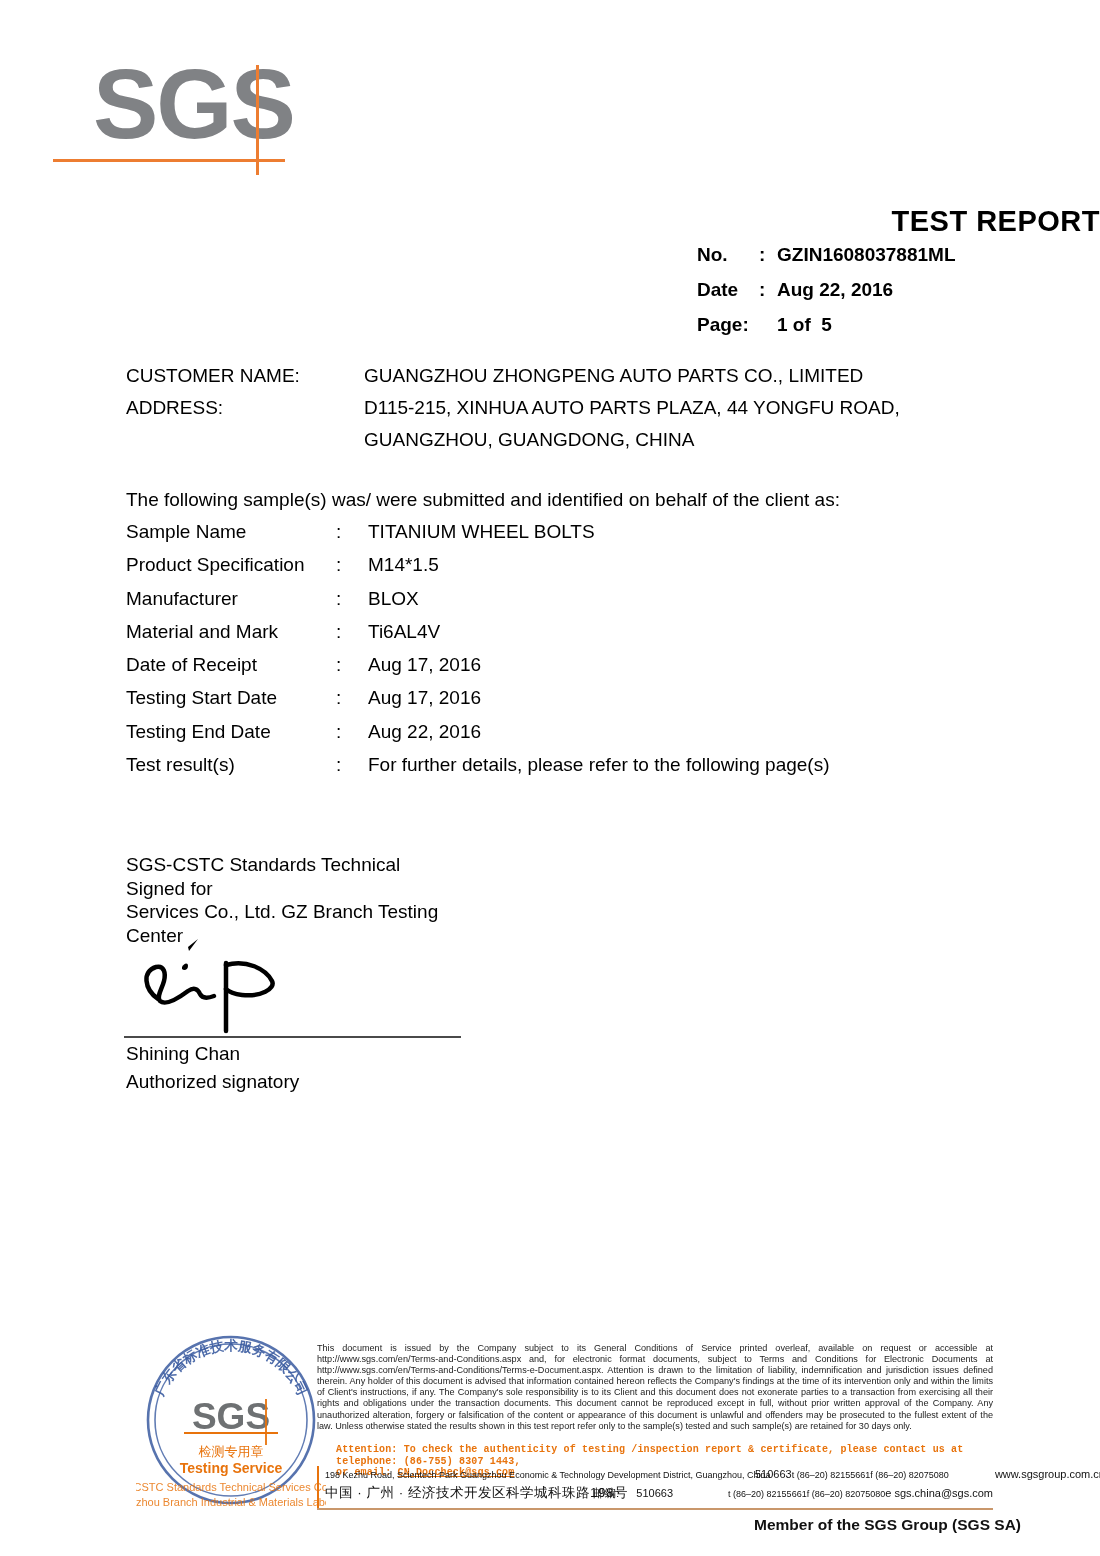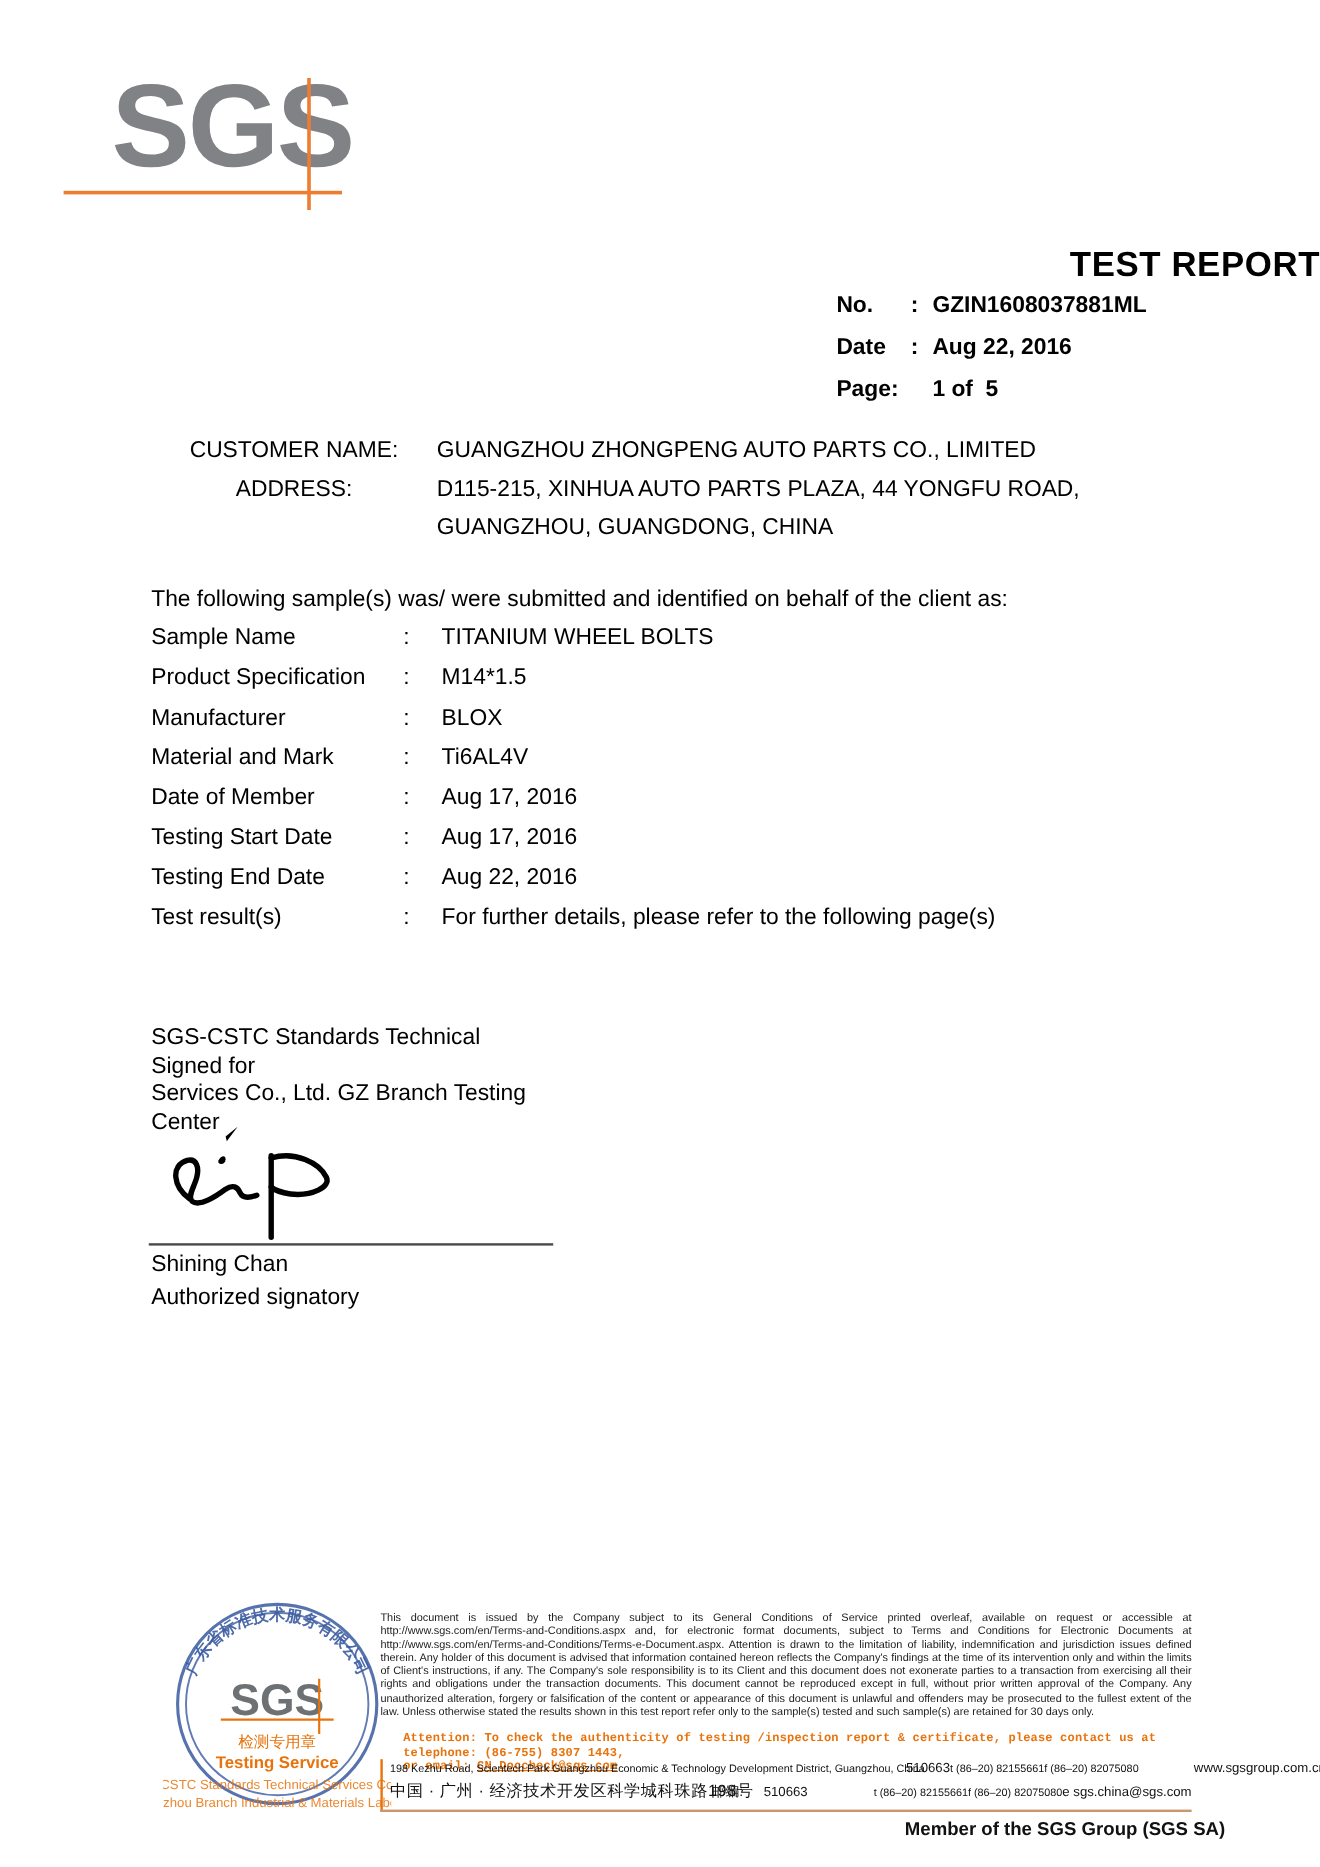--- a/index.html
+++ b/index.html
@@ -86,21 +86,21 @@
 
   
   .customer {
     position: absolute;
     left: 126px;
     top: 360px;
     font-size: 19px;
     line-height: 32px;
   }
   .cust-row { display: flex; }
-  .cust-label { width: 238px; flex: none; text-align: center; }
+  .cust-label { width: 238px; flex: none; }
   .cust-value { }
   .cust-value-cont { margin-left: 238px; }
 
   
   .intro {
     position: absolute;
     left: 126px;
     top: 489px;
     font-size: 19px;
   }
@@ -307,21 +307,21 @@
       <span class="spec-label">Manufacturer</span>
       <span class="spec-colon">:</span>
       <span class="spec-value">BLOX</span>
     </div>
     <div class="spec-row">
       <span class="spec-label">Material and Mark</span>
       <span class="spec-colon">:</span>
       <span class="spec-value">Ti6AL4V</span>
     </div>
     <div class="spec-row">
-      <span class="spec-label">Date of Member</span>
+      <span class="spec-label">Date of Receipt</span>
       <span class="spec-colon">:</span>
       <span class="spec-value">Aug 17, 2016</span>
     </div>
     <div class="spec-row">
       <span class="spec-label">Testing Start Date</span>
       <span class="spec-colon">:</span>
       <span class="spec-value">Aug 17, 2016</span>
     </div>
     <div class="spec-row">
       <span class="spec-label">Testing End Date</span>

